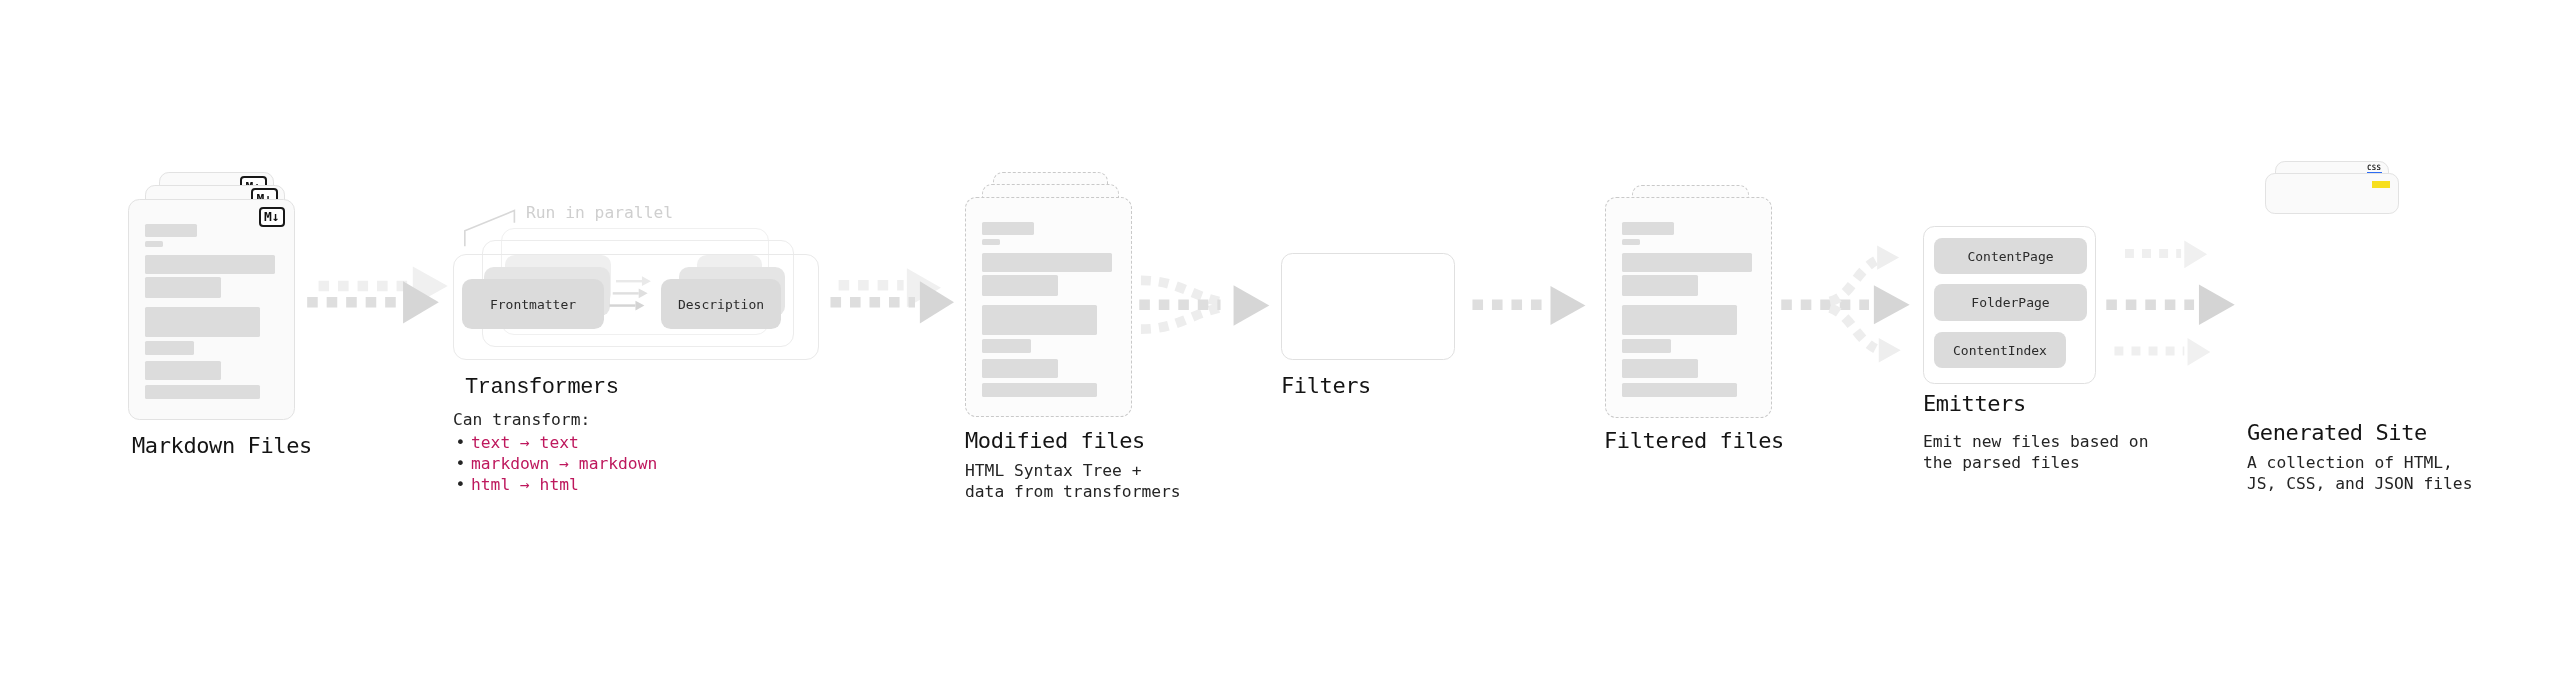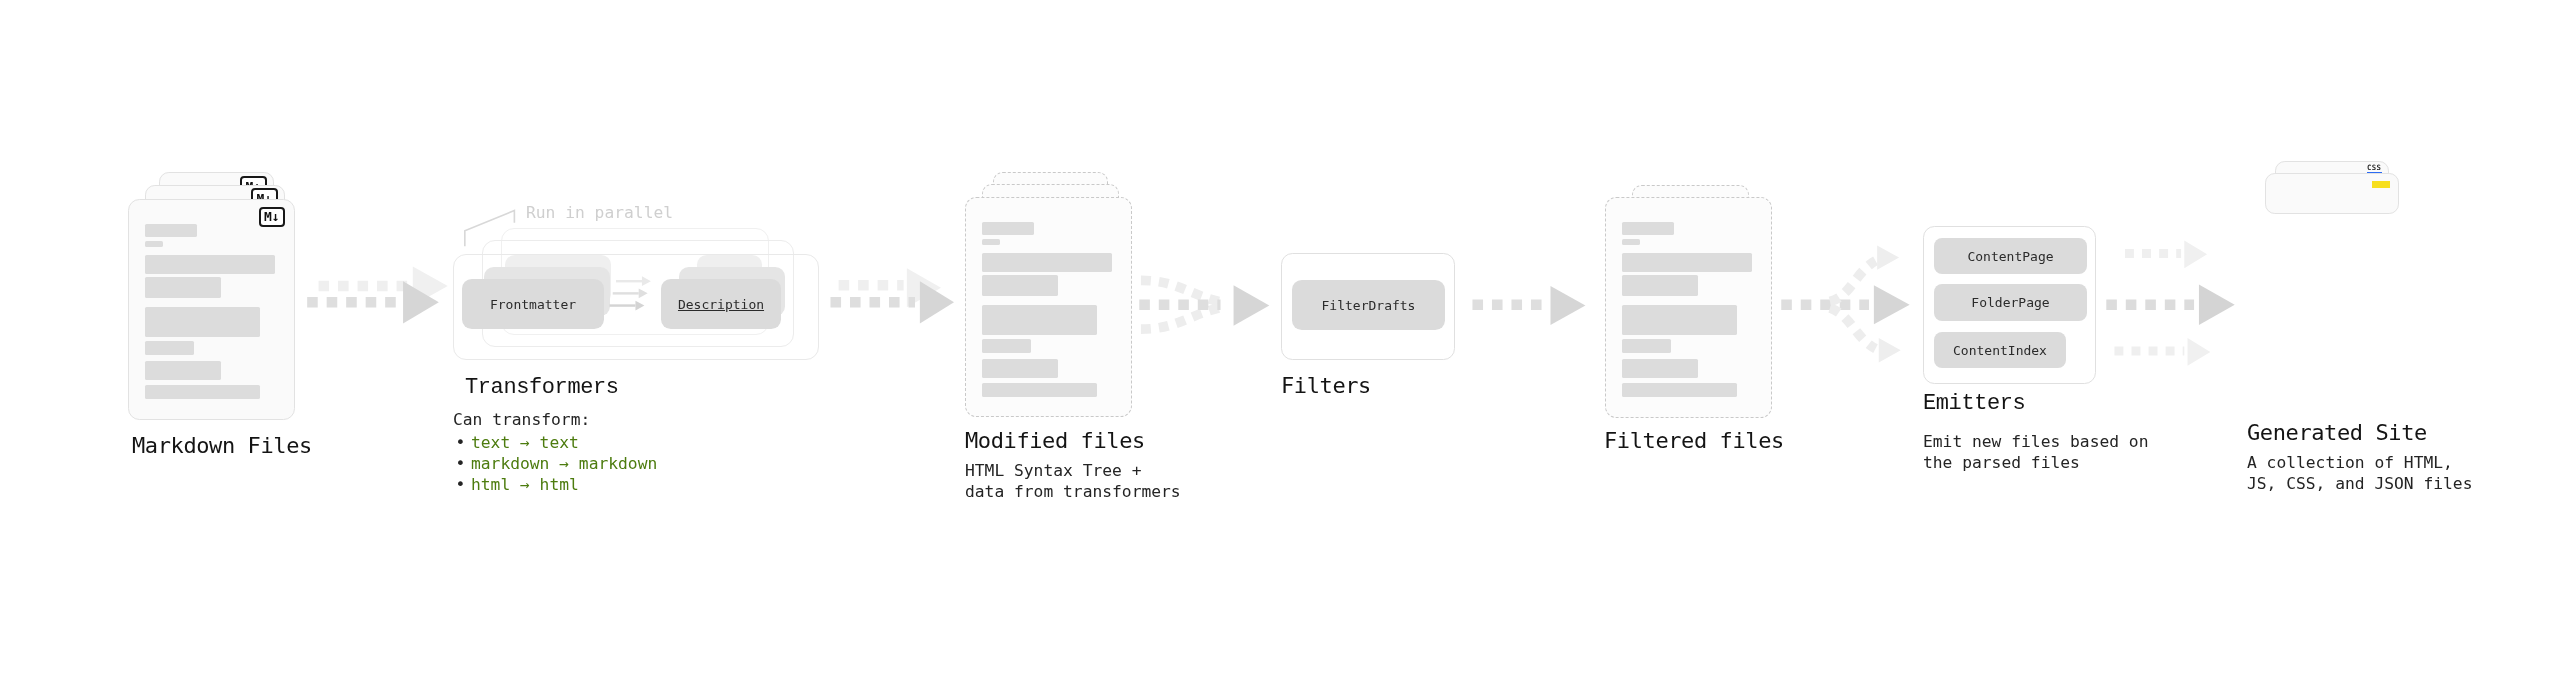--- a/index.html
+++ b/index.html
@@ -20,21 +20,21 @@
   
   .pill{position:absolute;background:#dbdbdb;border-radius:9.8px;display:flex;align-items:center;justify-content:center;
         font-size:13px;color:#2b2b2b;box-sizing:border-box;white-space:nowrap;}
   .pill.ghost1{background:#e5e5e5;}
   .pill.ghost2{background:#efefef;}
   .box-outline{position:absolute;border:1.6px solid #e0e0e0;border-radius:11.4px;box-sizing:border-box;background:#fff;}
   
   .sec-title{position:absolute;font-size:22px;color:#141414;white-space:nowrap;letter-spacing:-0.4px;}
   .sec-sub{position:absolute;font-size:16.3px;line-height:21px;color:#242424;white-space:pre-line;}
   .annotation{position:absolute;font-size:16.3px;color:#cfcfcf;white-space:nowrap;}
-  .bullets{position:absolute;font-size:16.3px;line-height:21px;color:#4d7c0f;list-style:none;margin:0;padding:0;}
+  .bullets{position:absolute;font-size:16.3px;line-height:21px;color:#be185d;list-style:none;margin:0;padding:0;}
   .bullets li{padding-left:18px;position:relative;white-space:nowrap;}
   .bullets li::before{content:"•";position:absolute;left:2.4px;color:#242424;}
   
   .md-badge{position:absolute;background:#fff;border:2.4px solid #181818;border-radius:4.1px;
             font-weight:bold;font-size:13px;line-height:1;padding:1.6px 3.3px 2.4px 3.3px;color:#111;}
   
   .html5-badge{position:absolute;display:flex;flex-direction:column;align-items:center;}
   .html5-word{font-size:7.3px;font-weight:bold;letter-spacing:0.8px;color:#1a1a1a;line-height:8.1px;}
   .html5-shield{width:22px;height:24.4px;background:#e44d26;color:#fff;font-size:14px;font-weight:bold;
                 display:flex;align-items:center;justify-content:center;
@@ -74,21 +74,21 @@
   <div class="frame back" style="left:501px;top:228px;width:268px;height:107px;"></div>
   <div class="frame mid" style="left:482px;top:240px;width:312px;height:107px;"></div>
   <div class="frame" style="left:453px;top:254px;width:366px;height:106px;"></div>
 
   <div class="pill ghost2" style="left:505px;top:255px;width:106px;height:49px;"></div>
   <div class="pill ghost1" style="left:484px;top:267px;width:126px;height:49px;"></div>
   <div class="pill" style="left:462px;top:279px;width:142px;height:50px;">Frontmatter</div>
 
   <div class="pill ghost2" style="left:697px;top:255px;width:65px;height:49px;"></div>
   <div class="pill ghost1" style="left:679px;top:267px;width:106px;height:49px;"></div>
-  <div class="pill" style="left:661px;top:279px;width:120px;height:50px;text-decoration:underline;">Description</div>
+  <div class="pill" style="left:661px;top:279px;width:120px;height:50px;">Description</div>
 
   <div class="annotation" style="left:526px;top:203px;">Run in parallel</div>
 
   <div class="sec-title" style="left:465px;top:375px;font-family:Liberation Mono, monospace;">Transformers</div>
   <div class="sec-sub" style="left:453px;top:409px;">Can transform:</div>
   <ul class="bullets" style="left:453px;top:432px;">
     <li>text → text</li>
     <li>markdown → markdown</li>
     <li>html → html</li>
   </ul>
@@ -105,21 +105,20 @@
         <div class="bar" style="width: 37%; height: 14px; margin-bottom: 6.5px;"></div>
         <div class="bar" style="width: 57%; height: 18.7px; margin-bottom: 4.9px;"></div>
         <div class="bar" style="width: 87%; height: 14.6px; margin-bottom: 0px;"></div>
       </div>
   </div>
   <div class="sec-title" style="left:965px;top:428px;">Modified files</div>
   <div class="sec-sub" style="left:965px;top:460px;">HTML Syntax Tree +
 data from transformers</div>
 
   <div class="box-outline" style="left:1281px;top:253px;width:174px;height:107px;"></div>
-  <div class="pill" style="left:1292px;top:280px;width:153px;height:50px;">FilterDrafts</div>
   <div class="sec-title" style="left:1281px;top:373px;">Filters</div>
 
   <div class="doc dashed layer" style="left:1632px;top:185px;width:117px;height:39px;"></div>
   <div class="doc dashed" style="left:1605px;top:197px;width:167px;height:221px;">
     <div class="bars">
         <div class="bar" style="width: 39%; height: 12.2px; margin-bottom: 4.1px;"></div>
         <div class="bar" style="width: 13%; height: 6.5px; margin-bottom: 8.1px;"></div>
         <div class="bar" style="width: 98%; height: 18.7px; margin-bottom: 3.3px;"></div>
         <div class="bar" style="width: 57%; height: 20.3px; margin-bottom: 9.8px;"></div>
         <div class="bar" style="width: 87%; height: 30px; margin-bottom: 3.3px;"></div>
@@ -127,21 +126,21 @@
         <div class="bar" style="width: 57%; height: 18.7px; margin-bottom: 4.9px;"></div>
         <div class="bar" style="width: 87%; height: 14.6px; margin-bottom: 0px;"></div>
       </div>
   </div>
   <div class="sec-title" style="left:1604px;top:428px;">Filtered files</div>
 
   <div class="box-outline" style="left:1923px;top:226px;width:173px;height:158px;"></div>
   <div class="pill" style="left:1934px;top:238px;width:153px;height:36px;border-radius:8.1px;">ContentPage</div>
   <div class="pill" style="left:1934px;top:284px;width:153px;height:37px;border-radius:8.1px;">FolderPage</div>
   <div class="pill" style="left:1934px;top:332px;width:132px;height:36px;border-radius:8.1px;">ContentIndex</div>
-  <div class="sec-title" style="left:1923px;top:391px;font-family:Liberation Mono, monospace;">Emitters</div>
+  <div class="sec-title" style="left:1923px;top:391px;">Emitters</div>
   <div class="sec-sub" style="left:1923px;top:431px;">Emit new files based on
 the parsed files</div>
 
   <div class="doc layer" style="left:2275px;top:161px;width:114px;height:41px;">
     <div class="css-badge" style="right:6.5px;top:2.4px;">
       <span class="css-word">CSS</span>
       <span class="css-underline"></span>
     </div>
   </div>
   <div class="doc layer" style="left:2265px;top:173px;width:134px;height:41px;">

